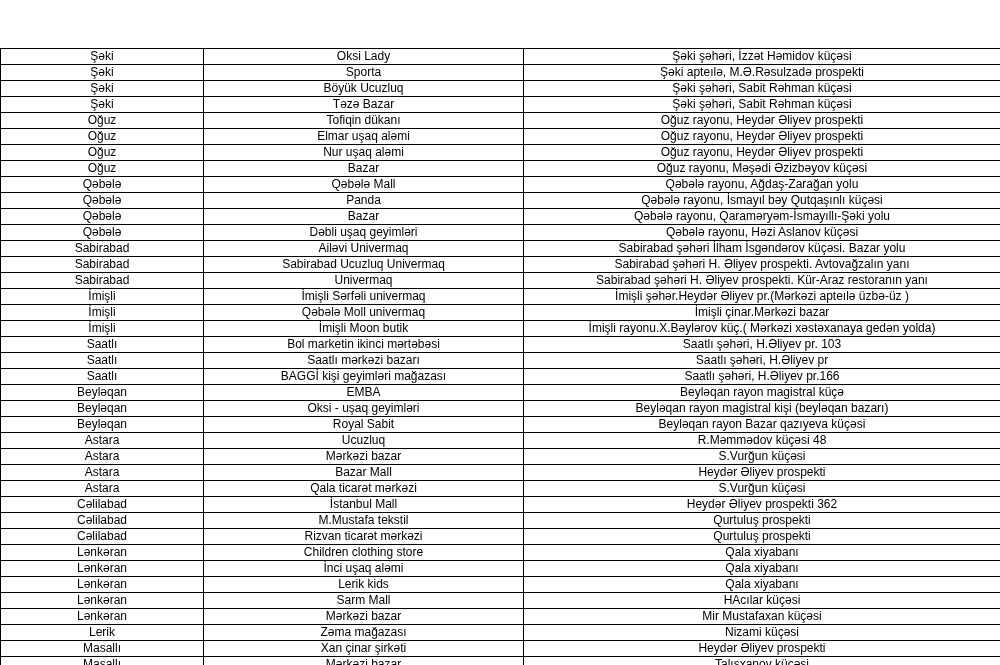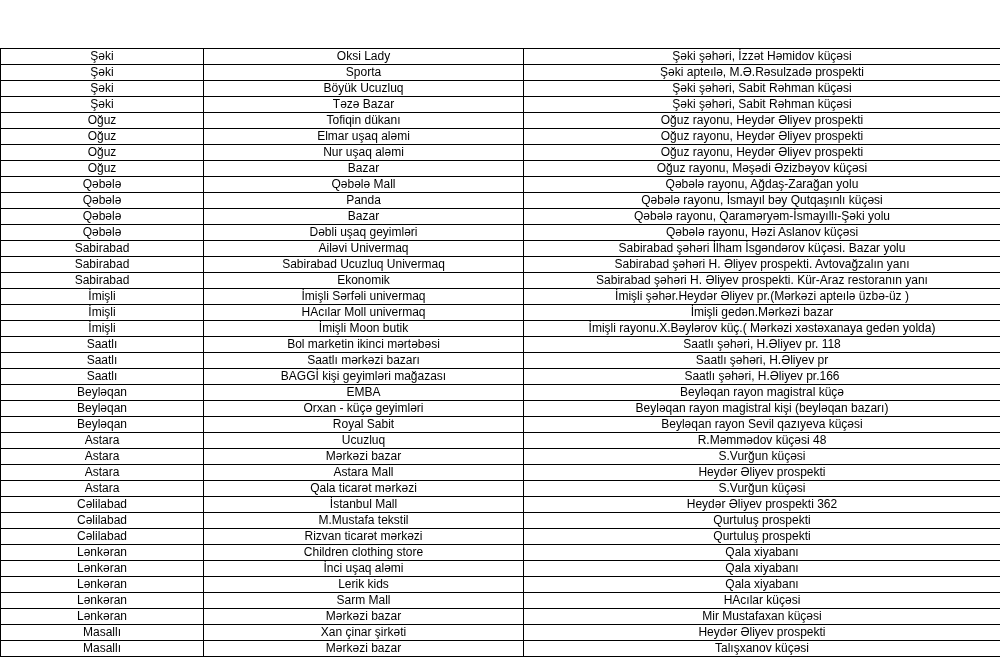--- a/index.html
+++ b/index.html
@@ -109,81 +109,81 @@
         <td>Ailəvi Univermaq</td>
         <td>Sabirabad şəhəri İlham İsgəndərov küçəsi. Bazar yolu</td>
       </tr>
       <tr>
         <td>Sabirabad</td>
         <td>Sabirabad Ucuzluq Univermaq</td>
         <td>Sabirabad şəhəri H. Əliyev prospekti. Avtovağzalın yanı</td>
       </tr>
       <tr>
         <td>Sabirabad</td>
-        <td>Ekonomik</td>
+        <td>Univermaq</td>
         <td>Sabirabad şəhəri H. Əliyev prospekti. Kür-Araz restoranın yanı</td>
       </tr>
       <tr>
         <td>İmişli</td>
         <td>İmişli Sərfəli univermaq</td>
         <td>İmişli şəhər.Heydər Əliyev pr.(Mərkəzi apteılə üzbə-üz )</td>
       </tr>
       <tr>
         <td>İmişli</td>
-        <td>HAcılar Moll univermaq</td>
-        <td>İmişli gedən.Mərkəzi bazar</td>
+        <td>Qəbələ Moll univermaq</td>
+        <td>İmişli çinar.Mərkəzi bazar</td>
       </tr>
       <tr>
         <td>İmişli</td>
         <td>İmişli Moon butik</td>
         <td>İmişli rayonu.X.Bəylərov küç.( Mərkəzi xəstəxanaya gedən yolda)</td>
       </tr>
       <tr>
         <td>Saatlı</td>
         <td>Bol marketin ikinci mərtəbəsi</td>
-        <td>Saatlı şəhəri, H.Əliyev pr. 118</td>
+        <td>Saatlı şəhəri, H.Əliyev pr. 103</td>
       </tr>
       <tr>
         <td>Saatlı</td>
         <td>Saatlı mərkəzi bazarı</td>
         <td>Saatlı şəhəri, H.Əliyev pr</td>
       </tr>
       <tr>
         <td>Saatlı</td>
         <td>BAGGİ kişi geyimləri mağazası</td>
         <td>Saatlı şəhəri, H.Əliyev pr.166</td>
       </tr>
       <tr>
         <td>Beyləqan</td>
         <td>EMBA</td>
         <td>Beyləqan rayon magistral küçə</td>
       </tr>
       <tr>
         <td>Beyləqan</td>
-        <td>Orxan - küçə geyimləri</td>
+        <td>Oksi - uşaq geyimləri</td>
         <td>Beyləqan rayon magistral kişi (beyləqan bazarı)</td>
       </tr>
       <tr>
         <td>Beyləqan</td>
         <td>Royal Sabit</td>
-        <td>Beyləqan rayon Sevil qazıyeva küçəsi</td>
+        <td>Beyləqan rayon Bazar qazıyeva küçəsi</td>
       </tr>
       <tr>
         <td>Astara</td>
         <td>Ucuzluq</td>
         <td>R.Məmmədov küçəsi 48</td>
       </tr>
       <tr>
         <td>Astara</td>
         <td>Mərkəzi bazar</td>
         <td>S.Vurğun küçəsi</td>
       </tr>
       <tr>
         <td>Astara</td>
-        <td>Astara Mall</td>
+        <td>Bazar Mall</td>
         <td>Heydər Əliyev prospekti</td>
       </tr>
       <tr>
         <td>Astara</td>
         <td>Qala ticarət mərkəzi</td>
         <td>S.Vurğun küçəsi</td>
       </tr>
       <tr>
         <td>Cəlilabad</td>
         <td>İstanbul Mall</td>
@@ -216,20 +216,25 @@
       </tr>
       <tr>
         <td>Lənkəran</td>
         <td>Sarm Mall</td>
         <td>HAcılar küçəsi</td>
       </tr>
       <tr>
         <td>Lənkəran</td>
         <td>Mərkəzi bazar</td>
         <td>Mir Mustafaxan küçəsi</td>
+      </tr>
+      <tr>
+        <td>Lerik</td>
+        <td>Zəma mağazası</td>
+        <td>Nizami küçəsi</td>
       </tr>
       <tr>
         <td>Masallı</td>
         <td>Xan çinar şirkəti</td>
         <td>Heydər Əliyev prospekti</td>
       </tr>
       <tr>
         <td>Masallı</td>
         <td>Mərkəzi bazar</td>
         <td>Talışxanov küçəsi</td>

